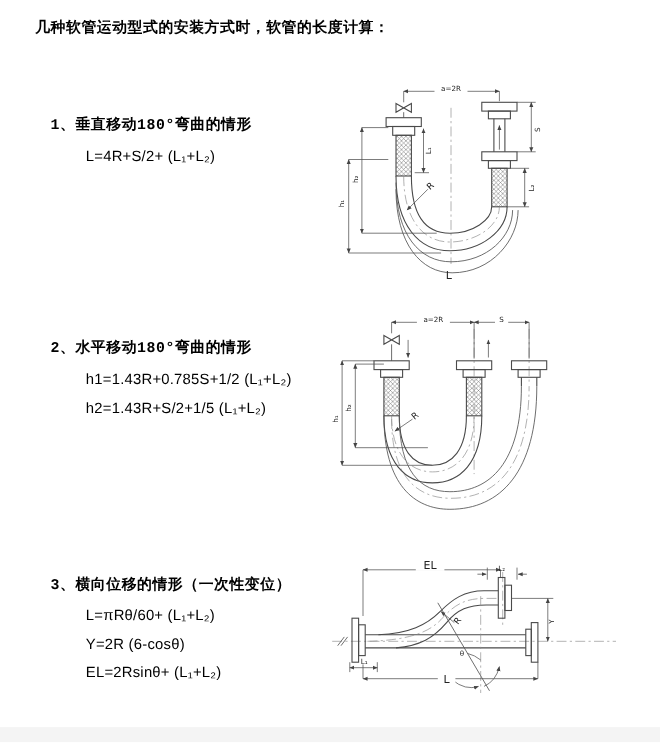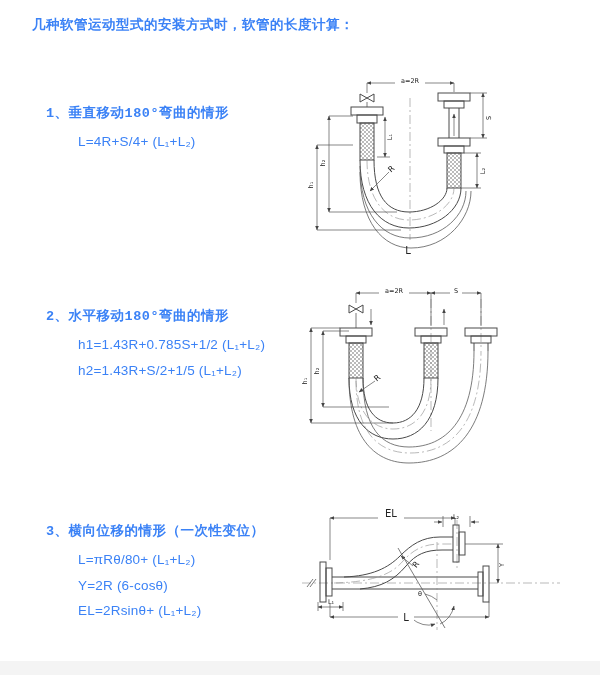--- a/index.html
+++ b/index.html
@@ -1,17 +1,17 @@
 <!DOCTYPE html>
 <html><head>
 <meta charset="utf-8">
 <style>
   html,body{margin:0;padding:0;background:#fff;}
   .page{position:relative;width:600px;height:675px;background:#ffffff;
-        font-family:"Liberation Sans","DejaVu Sans",sans-serif;color:#3b82f6;overflow:hidden;}
+        font-family:"Liberation Sans","DejaVu Sans",sans-serif;color:#000000;overflow:hidden;}
   .doc-title{position:absolute;left:32px;top:16px;font-size:13.5px;font-weight:bold;letter-spacing:.5px;}
   .section{position:absolute;width:280px;}
   .sec-heading{font-size:13.5px;font-weight:bold;letter-spacing:.5px;margin-bottom:7px;font-family:Liberation Mono, monospace;}
   .formula{font-size:13.5px;margin-left:32px;line-height:25.5px;white-space:nowrap;letter-spacing:.2px;}
   .sec1{left:46px;top:104px;}
   .sec2{left:46px;top:307px;}
   .sec3{left:46px;top:522px;}
   .dg{position:absolute;}
   .dg1{left:297px;top:60px;}
   .dg2{left:297px;top:281px;}
@@ -30,32 +30,32 @@
 </style>
 </head>
 <body>
 
 <div class="page">
 
   <div class="doc-title">几种软管运动型式的安装方式时，软管的长度计算：</div>
 
   <div class="section sec1">
     <div class="sec-heading">1、垂直移动180°弯曲的情形</div>
-    <div class="formula">L=4R+S/4+ (L₁+L₂)</div>
+    <div class="formula">L=4R+S/2+ (L₁+L₂)</div>
   </div>
 
   <div class="section sec2">
     <div class="sec-heading">2、水平移动180°弯曲的情形</div>
     <div class="formula">h1=1.43R+0.785S+1/2 (L₁+L₂)</div>
     <div class="formula">h2=1.43R+S/2+1/5 (L₁+L₂)</div>
   </div>
 
   <div class="section sec3">
     <div class="sec-heading">3、横向位移的情形（一次性变位）</div>
-    <div class="formula">L=πRθ/80+ (L₁+L₂)</div>
+    <div class="formula">L=πRθ/60+ (L₁+L₂)</div>
     <div class="formula">Y=2R (6-cosθ)</div>
     <div class="formula">EL=2Rsinθ+ (L₁+L₂)</div>
   </div>
 
   <svg class="dg dg1" width="285" height="196" viewBox="0 0 285 196">
     <defs>
       <pattern id="hx1" width="4" height="4" patternUnits="userSpaceOnUse">
         <path d="M0,4 L4,0 M0,0 L4,4" stroke="#777" stroke-width="0.5"></path>
       </pattern>
       <marker id="arw1" viewBox="0 0 10 10" refX="8.5" refY="5" markerWidth="7" markerHeight="7" orient="auto-start-reverse">

